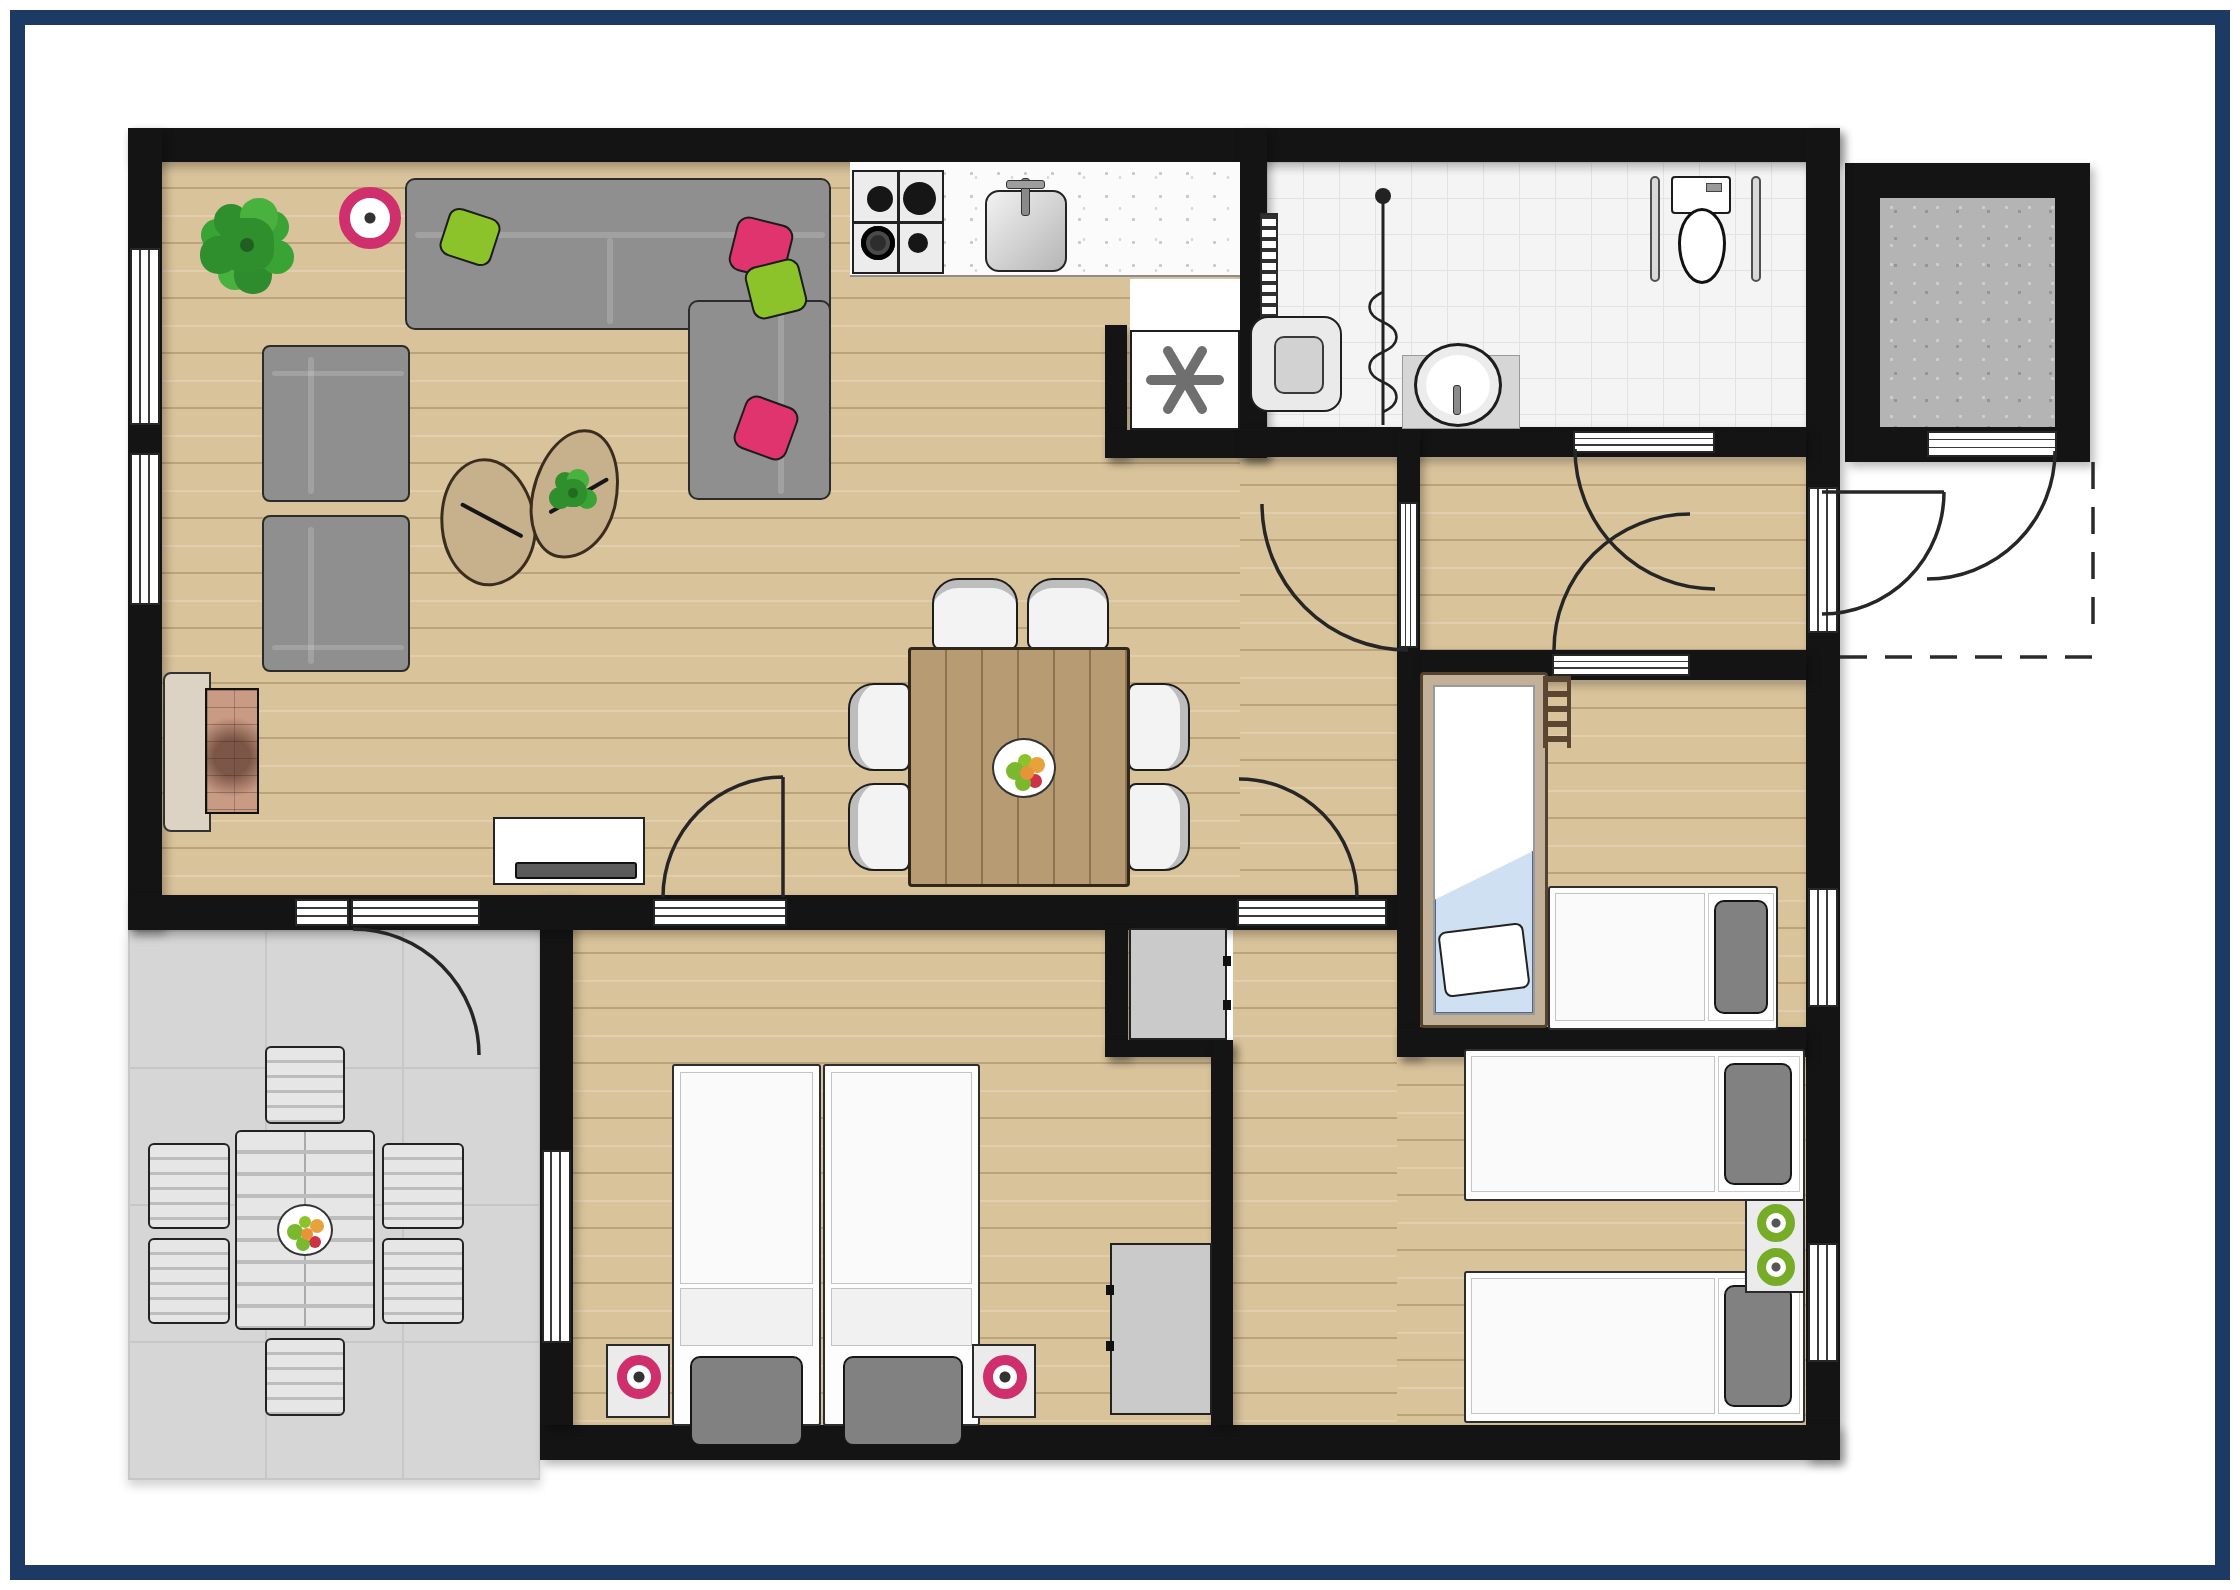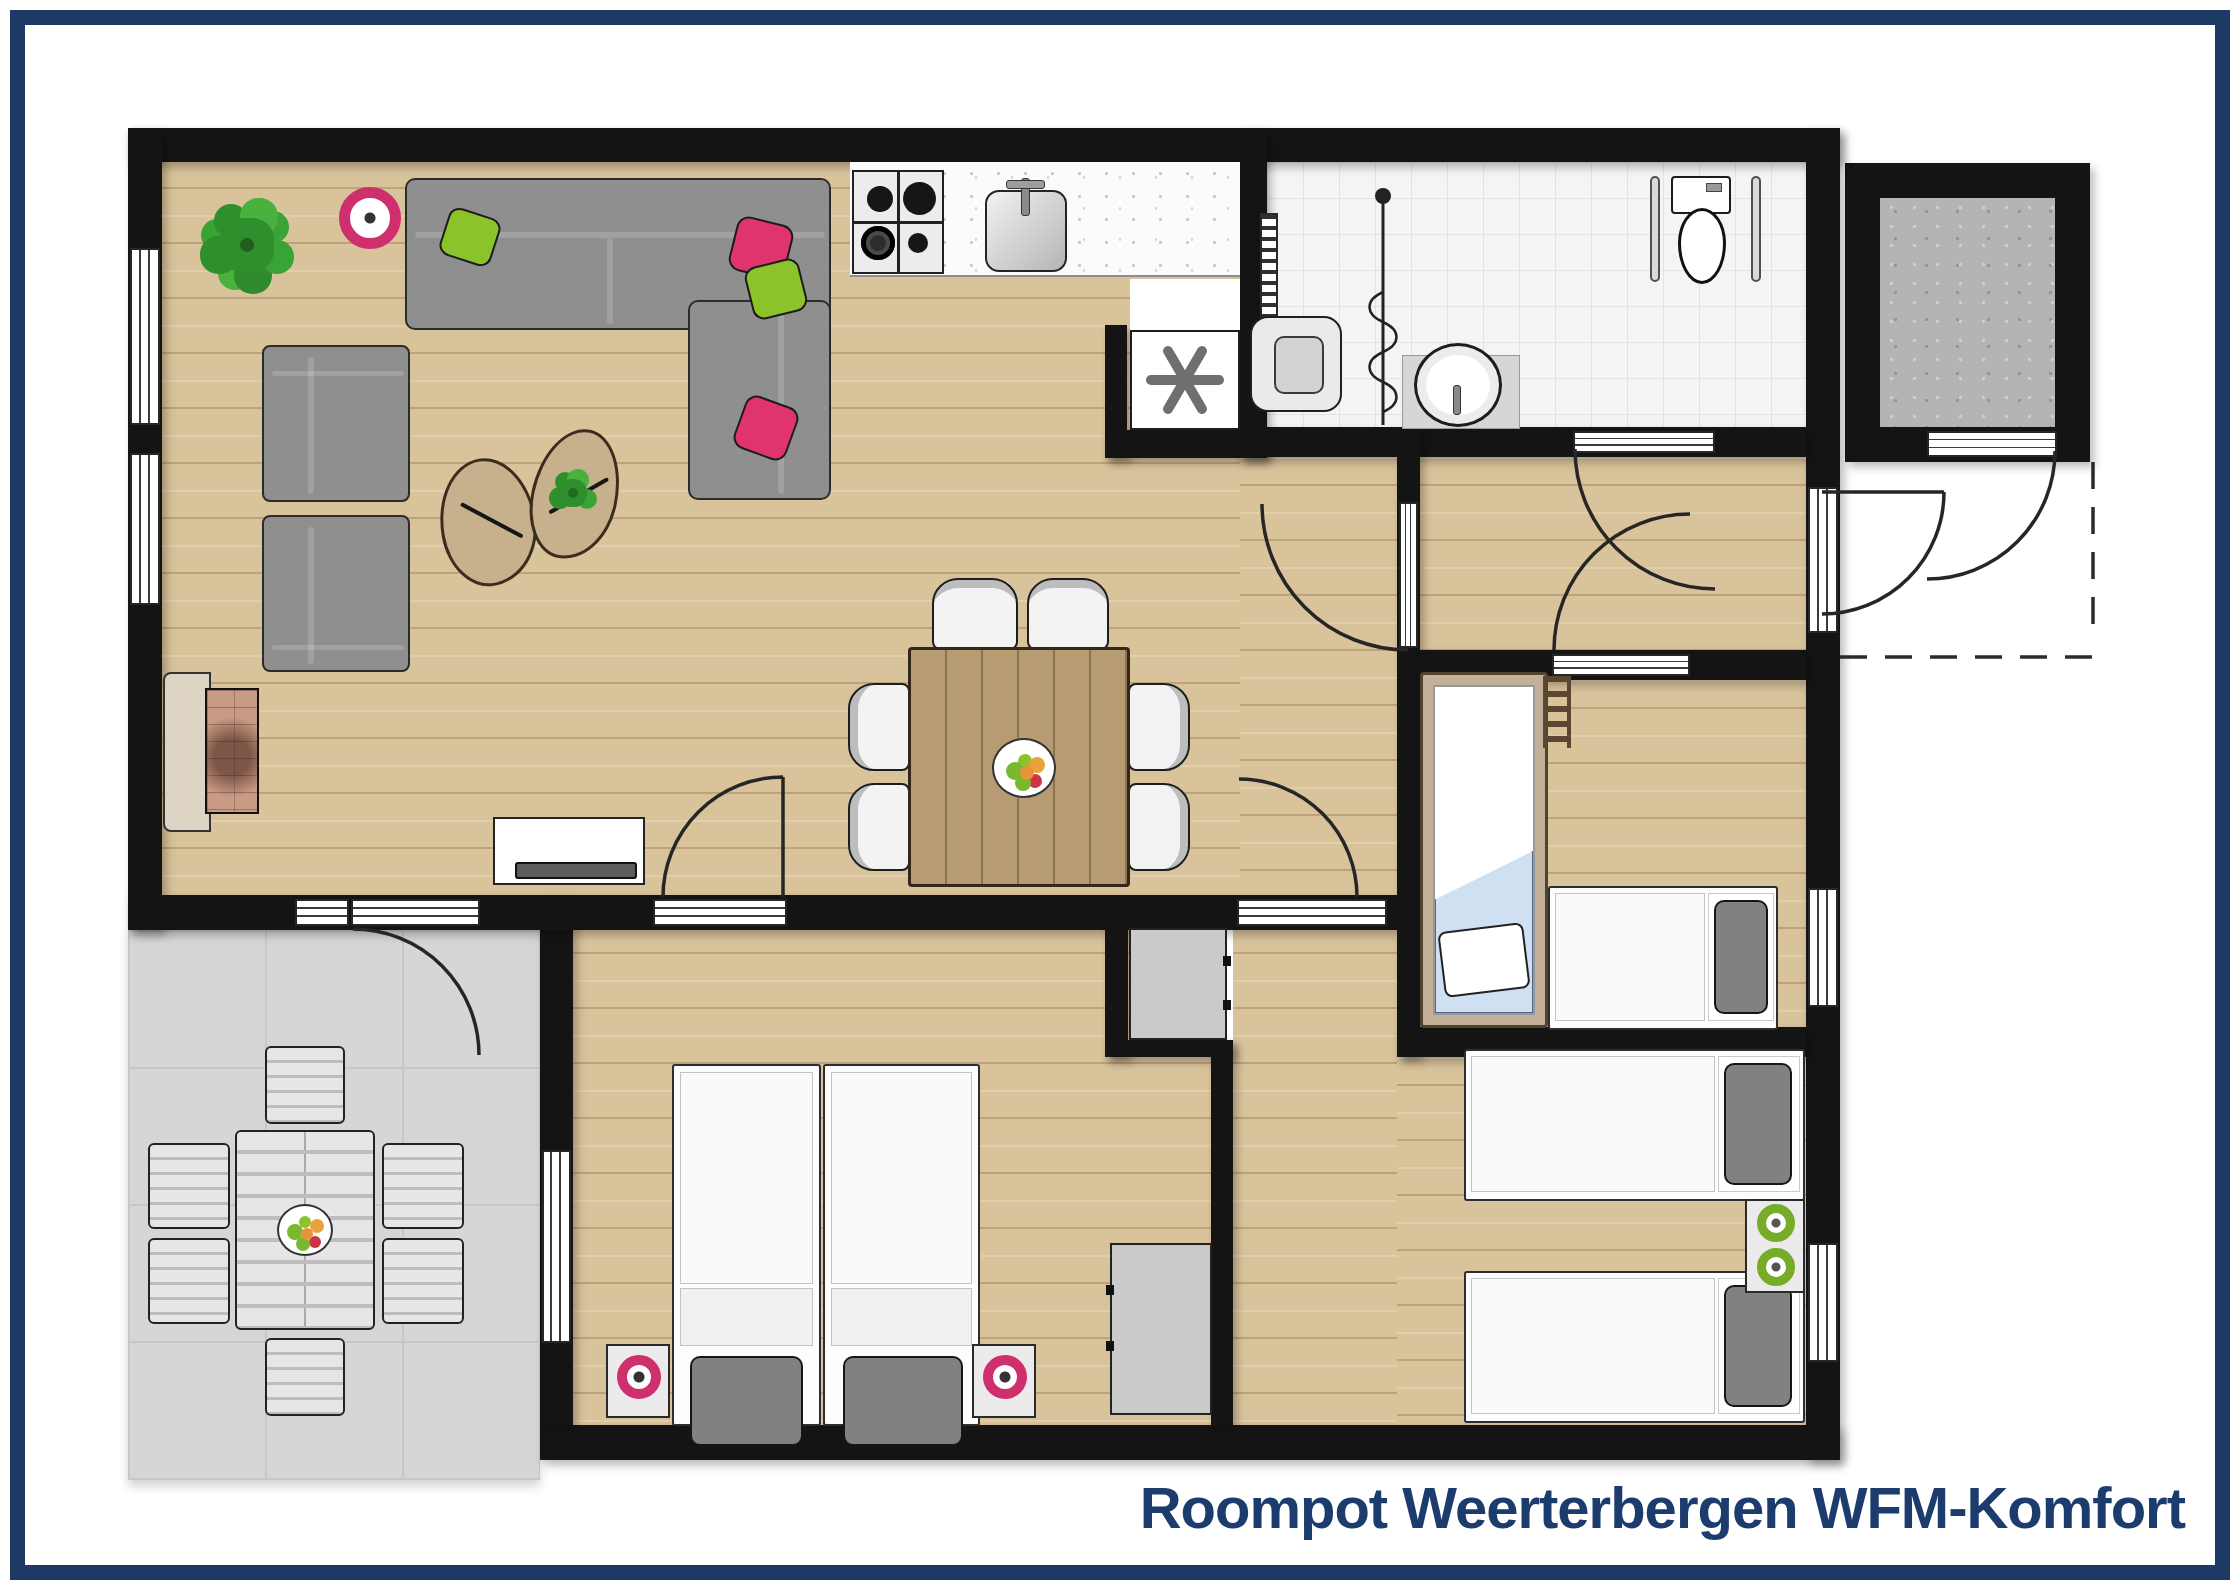--- a/index.html
+++ b/index.html
@@ -254,15 +254,14 @@
     <g>
       <path d="M1383,195 V425" stroke="#222" stroke-width="3" fill="none"></path>
       <path d="M1383,292 c-18,8 -18,22 0,30 c18,8 18,22 0,30 c-18,8 -18,22 0,30 c18,8 18,22 0,30" stroke="#222" stroke-width="2.5" fill="none"></path>
       <circle cx="1383" cy="196" r="8" fill="#222"></circle>
     </g>
     <g stroke="#6f6f6f" stroke-width="10" stroke-linecap="round">
       <path d="M1151,380 H1219 M1168,351 L1202,409 M1202,351 L1168,409"></path>
     </g>
   </svg>
 
-  <div class="title" style="right:55px;top:1474px;">Roompot Weerterbergen WFM-Komfort</div>
   <div class="frame"></div>
 </div>
 
 </body></html>

